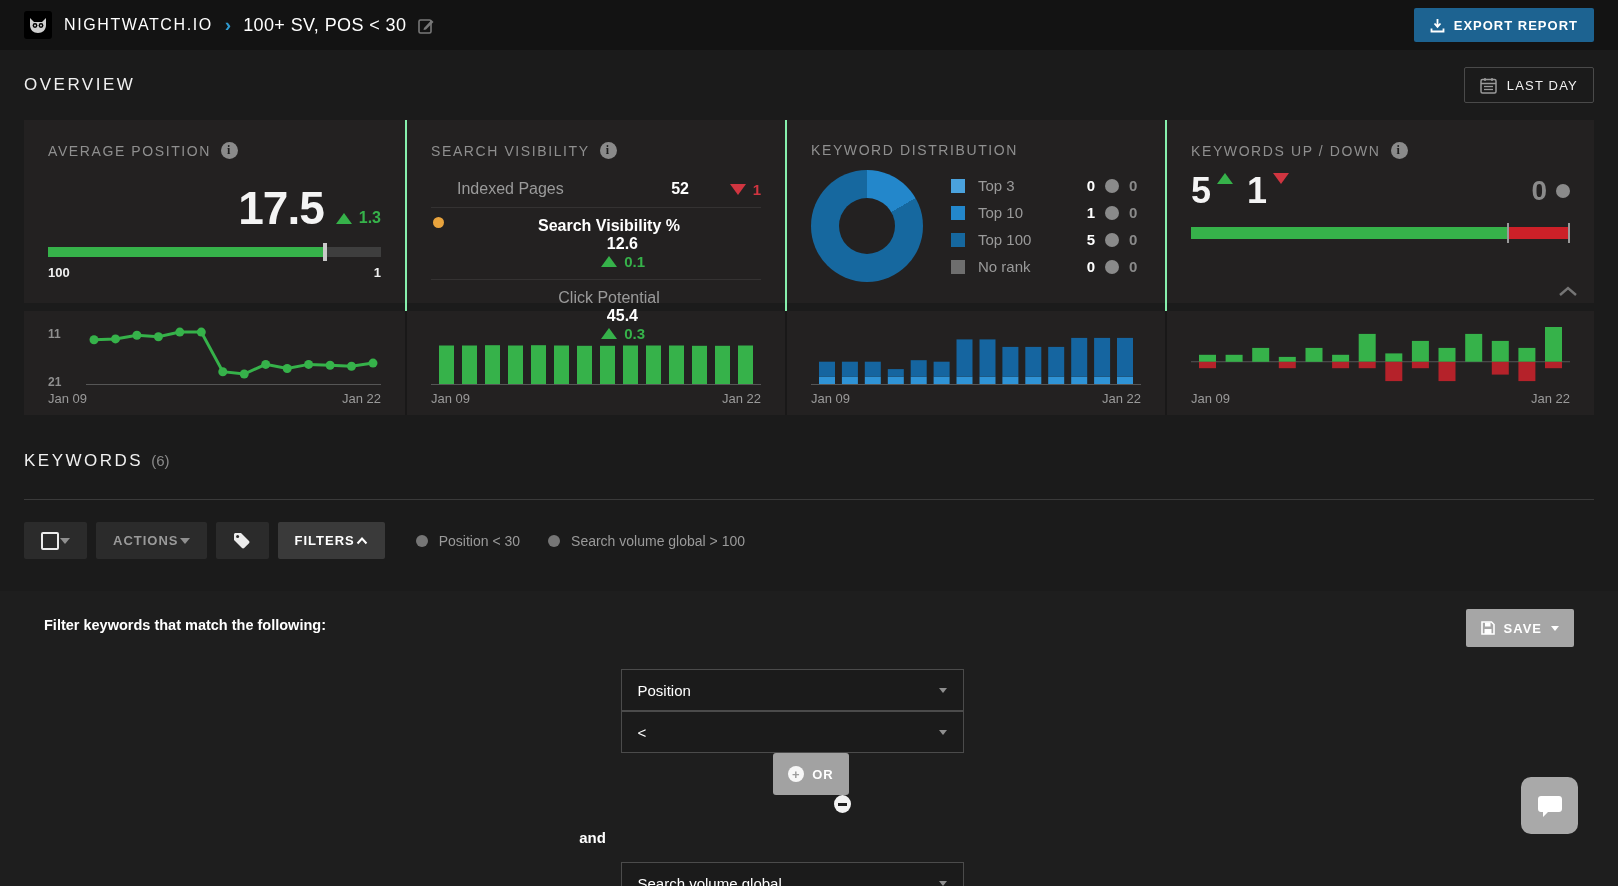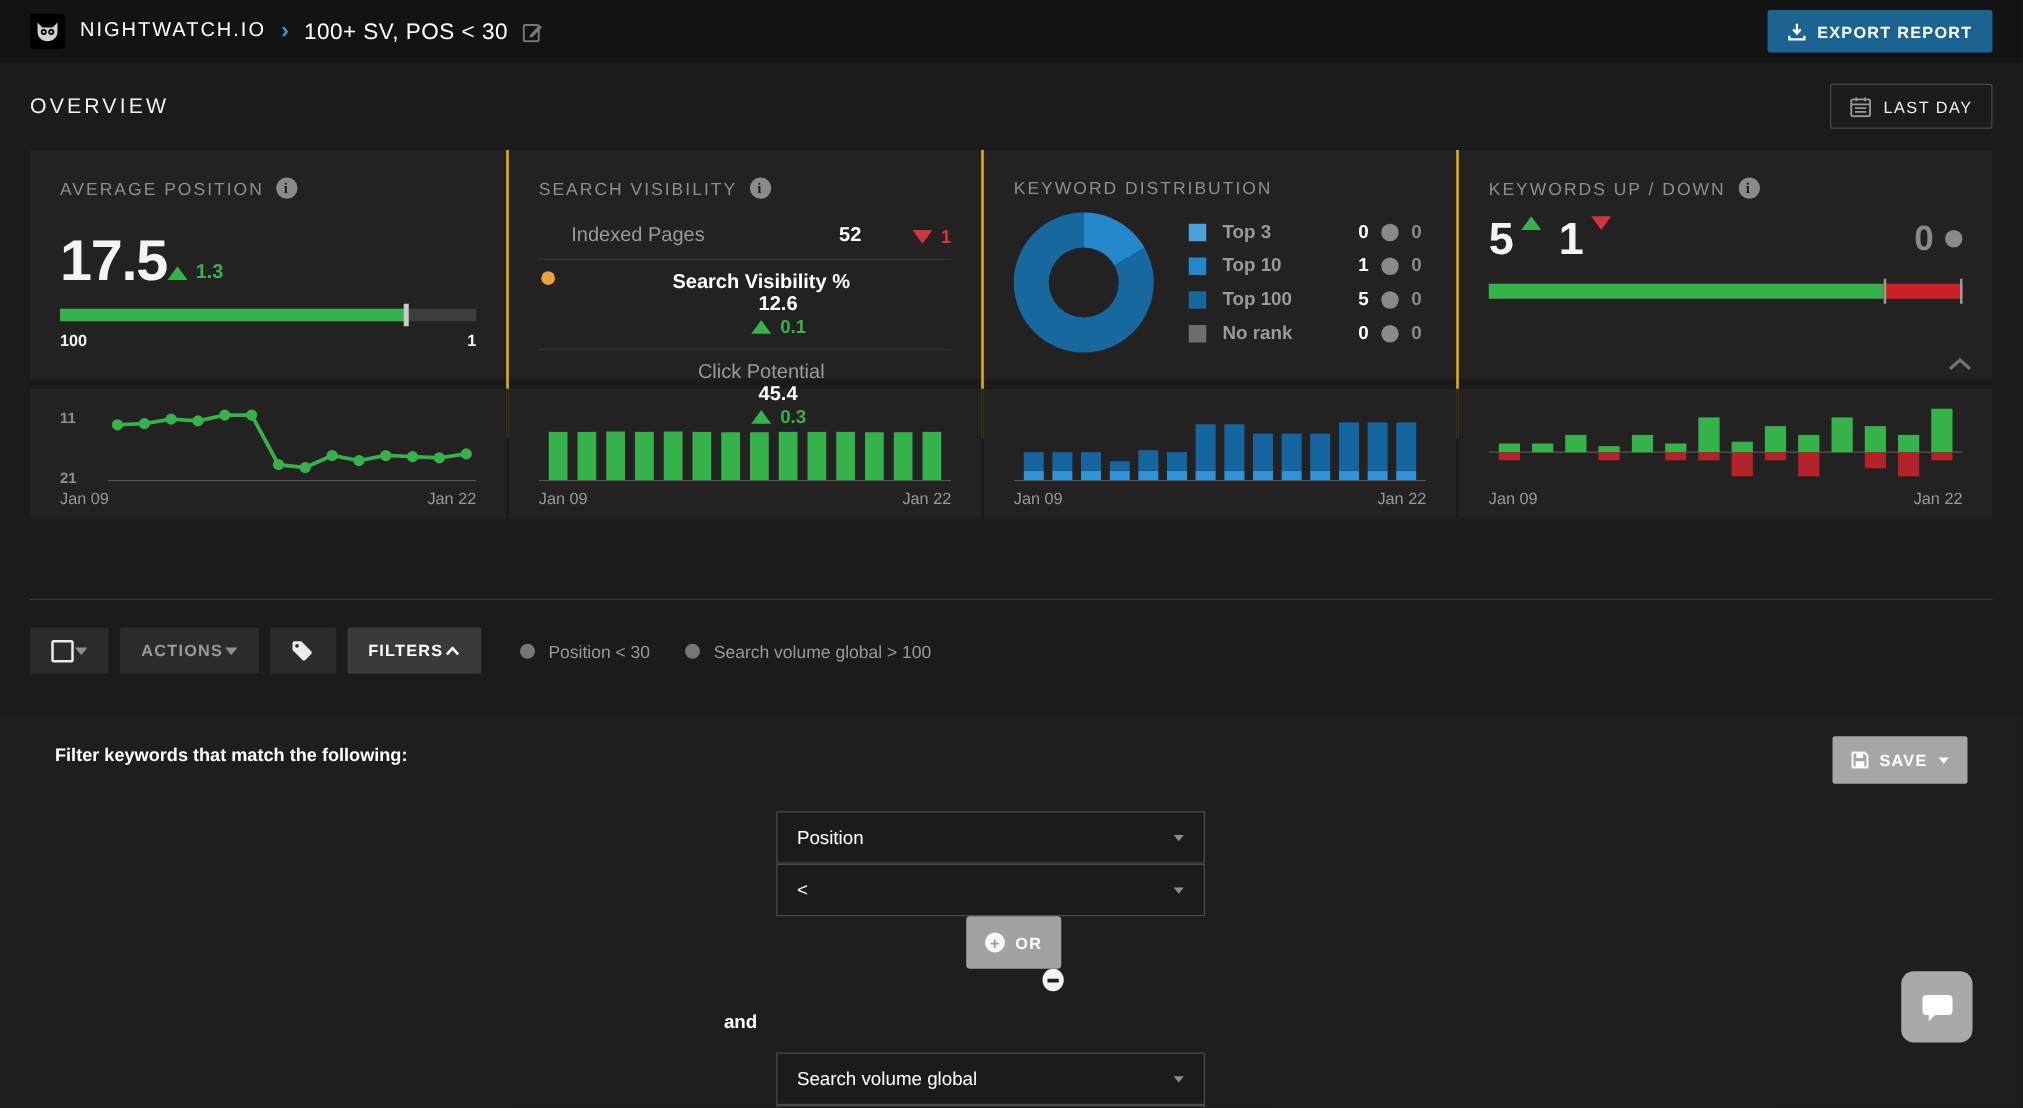--- a/index.html
+++ b/index.html
@@ -22,30 +22,30 @@
   .export-btn { background:#1d6391; border:none; color:#fff; height:34px; padding:0 16px; font-size:13px; font-weight:bold;
     letter-spacing:1px; border-radius:2px; display:flex; align-items:center; gap:9px; cursor:pointer; font-family:inherit; }
   
   .overview-head { height:70px; display:flex; align-items:center; justify-content:space-between; padding:0 24px; flex:0 0 auto; }
   .overview-title { color:#f0f0f0; font-size:17px; letter-spacing:2.5px; }
   .lastday-btn { background:transparent; border:1px solid #4a4a4a; color:#f0f0f0; height:36px; padding:0 15px; font-size:13px;
     letter-spacing:1.2px; border-radius:2px; display:flex; align-items:center; gap:10px; cursor:pointer; font-family:inherit; }
   
   .cards { margin:0 24px; background:#232121; display:grid; grid-template-columns:381px 380px 380px 1fr; height:183px; position:relative; flex:0 0 auto; }
   .card { padding:22px 24px 0; }
-  .card + .card { border-left:2px solid #eab308; }
+  .card + .card { border-left:2px solid #86efac; }
   .card-title { color:#8f8f8f; font-size:14px; letter-spacing:1.6px; display:flex; align-items:center; gap:10px; }
   .info { width:17px; height:17px; border-radius:50%; background:#8a8a8a; color:#1d1d1d; font-weight:bold; font-size:12px;
     display:inline-flex; align-items:center; justify-content:center; font-family:"Liberation Serif", serif; cursor:pointer; }
   .tri { width:0; height:0; display:inline-block; }
   .tri-up   { border-left:8px solid transparent; border-right:8px solid transparent; border-bottom:11px solid #36b24a; }
   .tri-down { border-left:8px solid transparent; border-right:8px solid transparent; border-top:11px solid #d03540; }
   .delta-up { color:#36b24a; } .delta-down { color:#d03540; }
   
-  .big-row { display:flex; justify-content:flex-start; align-items:flex-end; margin-top:8px; }
+  .big-row { display:flex; justify-content:flex-end; align-items:flex-end; margin-top:8px;gap:12px; }
   .big-number { font-size:46px; font-weight:bold; color:#f4f4f4; line-height:1; letter-spacing:-1px; }
   .delta { display:flex; align-items:center; gap:7px; font-size:16px; font-weight:bold; padding-bottom:4px;margin-top:42px; }
   .pbar { margin-top:16px; height:10px; background:#3e3e3e; position:relative; display:flex; }
   .pbar-fill { height:100%; background:#36b24a; }
   .pbar-handle { position:absolute; top:-4px; width:4px; height:18px; background:#c9c9c9; margin-left:-2px; }
   .pbar-scale { display:flex; justify-content:space-between; color:#f0f0f0; font-weight:bold; font-size:13px; margin-top:8px; }
   
   .sv-rows { margin-top:12px; }
   .sv-row { display:flex; align-items:center; padding:9px 0 9px 26px; position:relative; }
   .sv-row + .sv-row { border-top:1px solid #343232;flex-direction:column; }
@@ -55,21 +55,21 @@
   .sv-value { width:58px; text-align:right; color:#fff; font-weight:bold; font-size:16px; }
   .sv-delta { width:72px; display:flex; justify-content:flex-end; align-items:center; gap:7px; font-weight:bold; font-size:15px; }
   .sv-delta .tri-up { border-left-width:8px; border-right-width:8px; border-bottom-width:11px; }
   
   .kd-body { display:flex; gap:28px; margin-top:12px; align-items:center; }
   .donut { width:112px; height:112px; border-radius:50%; position:relative; flex:0 0 auto; }
   .donut-hole { position:absolute; inset:28px; border-radius:50%; background:#232121; }
   .kd-legend { flex:1; }
   .kd-row { display:flex; align-items:center; padding:5px 0; font-size:15px; }
   .kd-swatch { width:14px; height:14px; margin-right:13px; flex:0 0 auto; }
-  .kd-label { flex:1; color:#9a9a9a;font-weight:bold; }
+  .kd-label { flex:1; color:#9a9a9a; }
   .kd-v1 { color:#fff; font-weight:bold; min-width:16px; text-align:right; }
   .kd-dot { width:14px; height:14px; border-radius:50%; background:#8a8a8a; margin:0 10px; }
   .kd-v2 { color:#8a8a8a; font-weight:bold; min-width:12px; }
   
   .ud-row { display:flex; align-items:center; margin-top:14px; }
   .ud-big { font-size:36px; font-weight:bold; color:#f4f4f4; line-height:1; }
   .ud-row .tri { margin:0 14px 10px 6px; align-self:flex-start; }
   .ud-zero { margin-left:auto; color:#8a8a8a; font-size:28px; font-weight:bold; display:flex; align-items:center; gap:9px; }
   .ud-zero-dot { width:14px; height:14px; border-radius:50%; background:#8a8a8a; }
   .ud-bar { margin-top:18px; height:12px; display:flex; position:relative; }
@@ -427,20 +427,24 @@
         </svg>
       </div>
     <div class="spark-x">
       <span>Jan 09</span>
       <span>Jan 22</span>
     </div>
   </div>
 </section>
 
 <section class="kw-section">
+  <h2 class="kw-title">
+    <span>KEYWORDS</span>
+    <span class="kw-count">(6)</span>
+  </h2>
   <hr class="kw-divider">
   <div class="toolbar">
     <button class="tb-btn">
       <span class="checkbox"></span>
       <span class="caret"></span>
     </button>
     <button class="tb-btn">
       <span>ACTIONS</span>
       <span class="caret"></span>
     </button>

